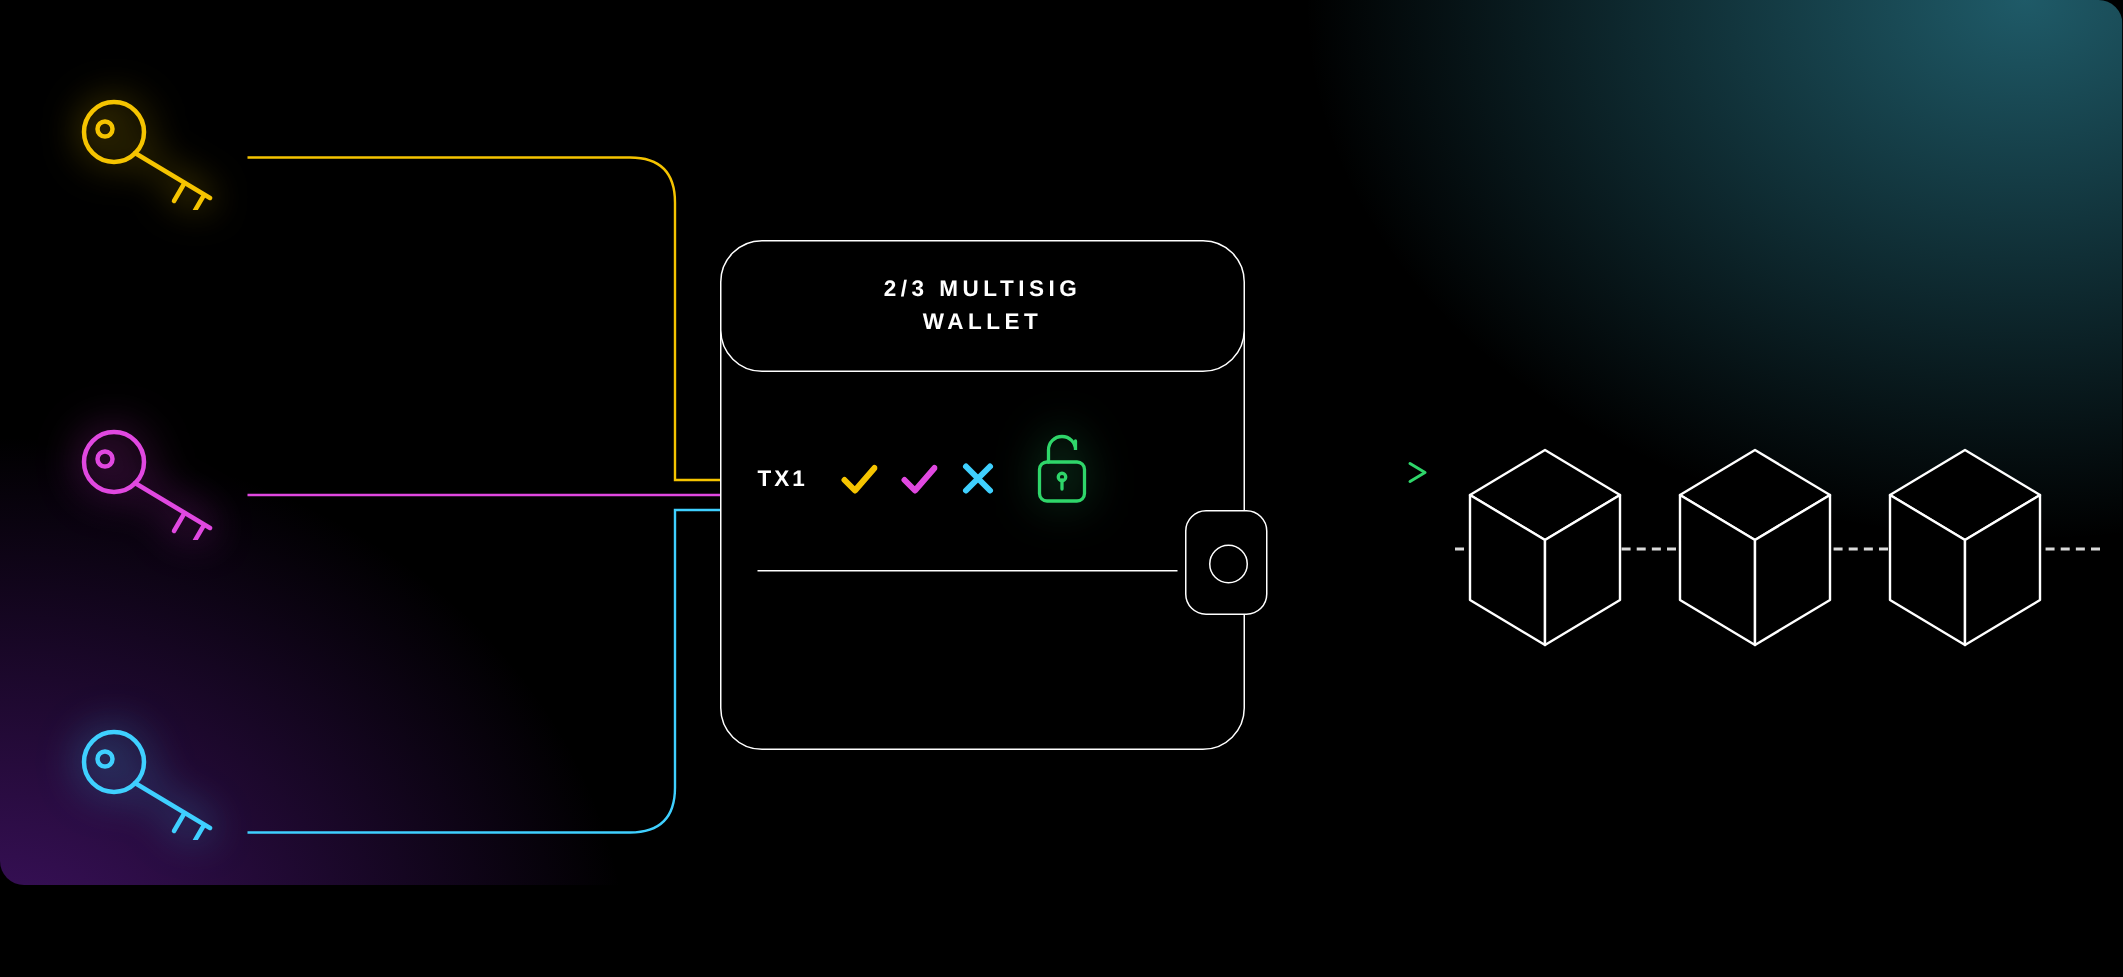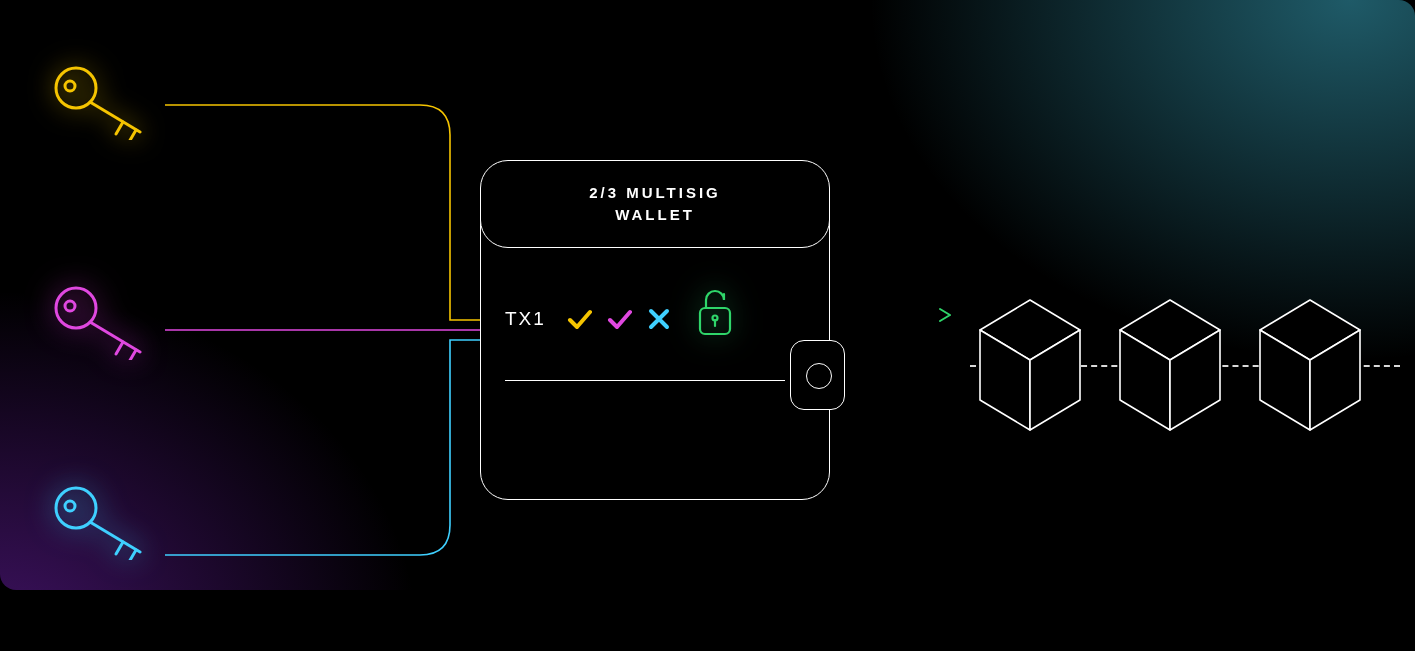--- a/index.html
+++ b/index.html
@@ -84,23 +84,23 @@
     border-top: 1.5px solid #fff;
   }
 
   .tx-row {
     display: flex;
     align-items: center;
     gap: 14px;
   }
   .tx-label {
     color: #fff;
-    font-size: 19px;
+    font-size: 15px;
     letter-spacing: 2px;
-    font-weight: 400;
+    font-weight: 700;
     margin-right: 6px;
   }
   .mark {
     width: 26px;
     height: 26px;
     display: inline-block;
   }
 
   .blocks {
     left: 970px;

